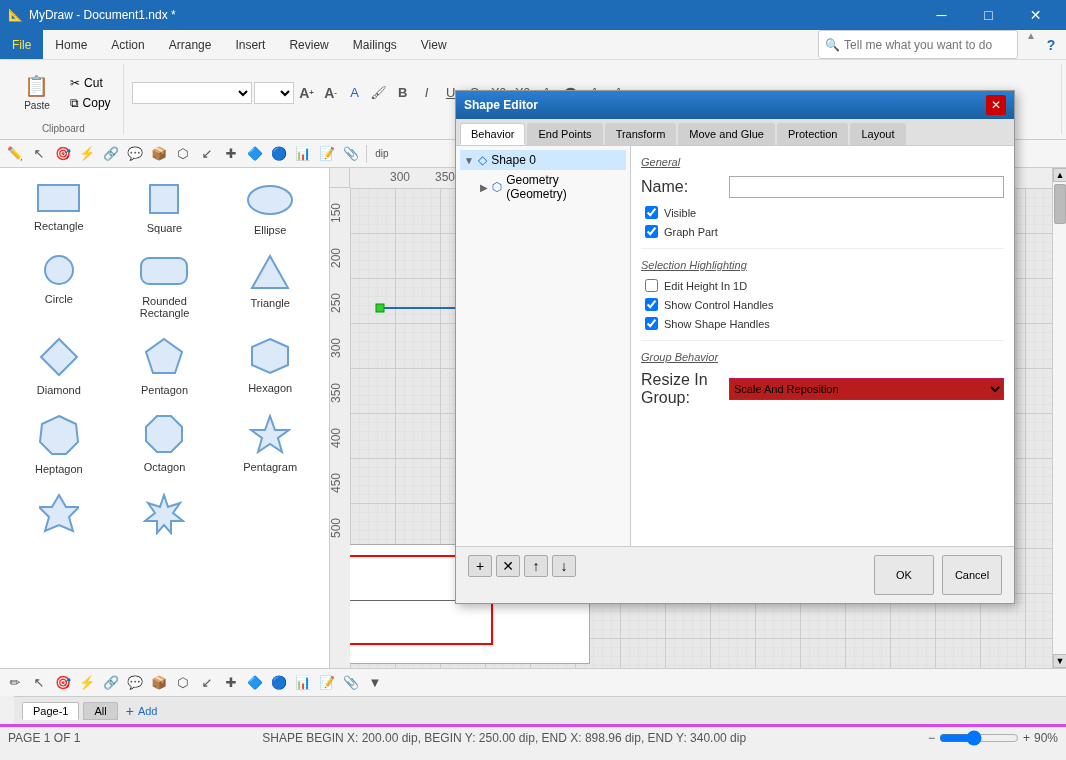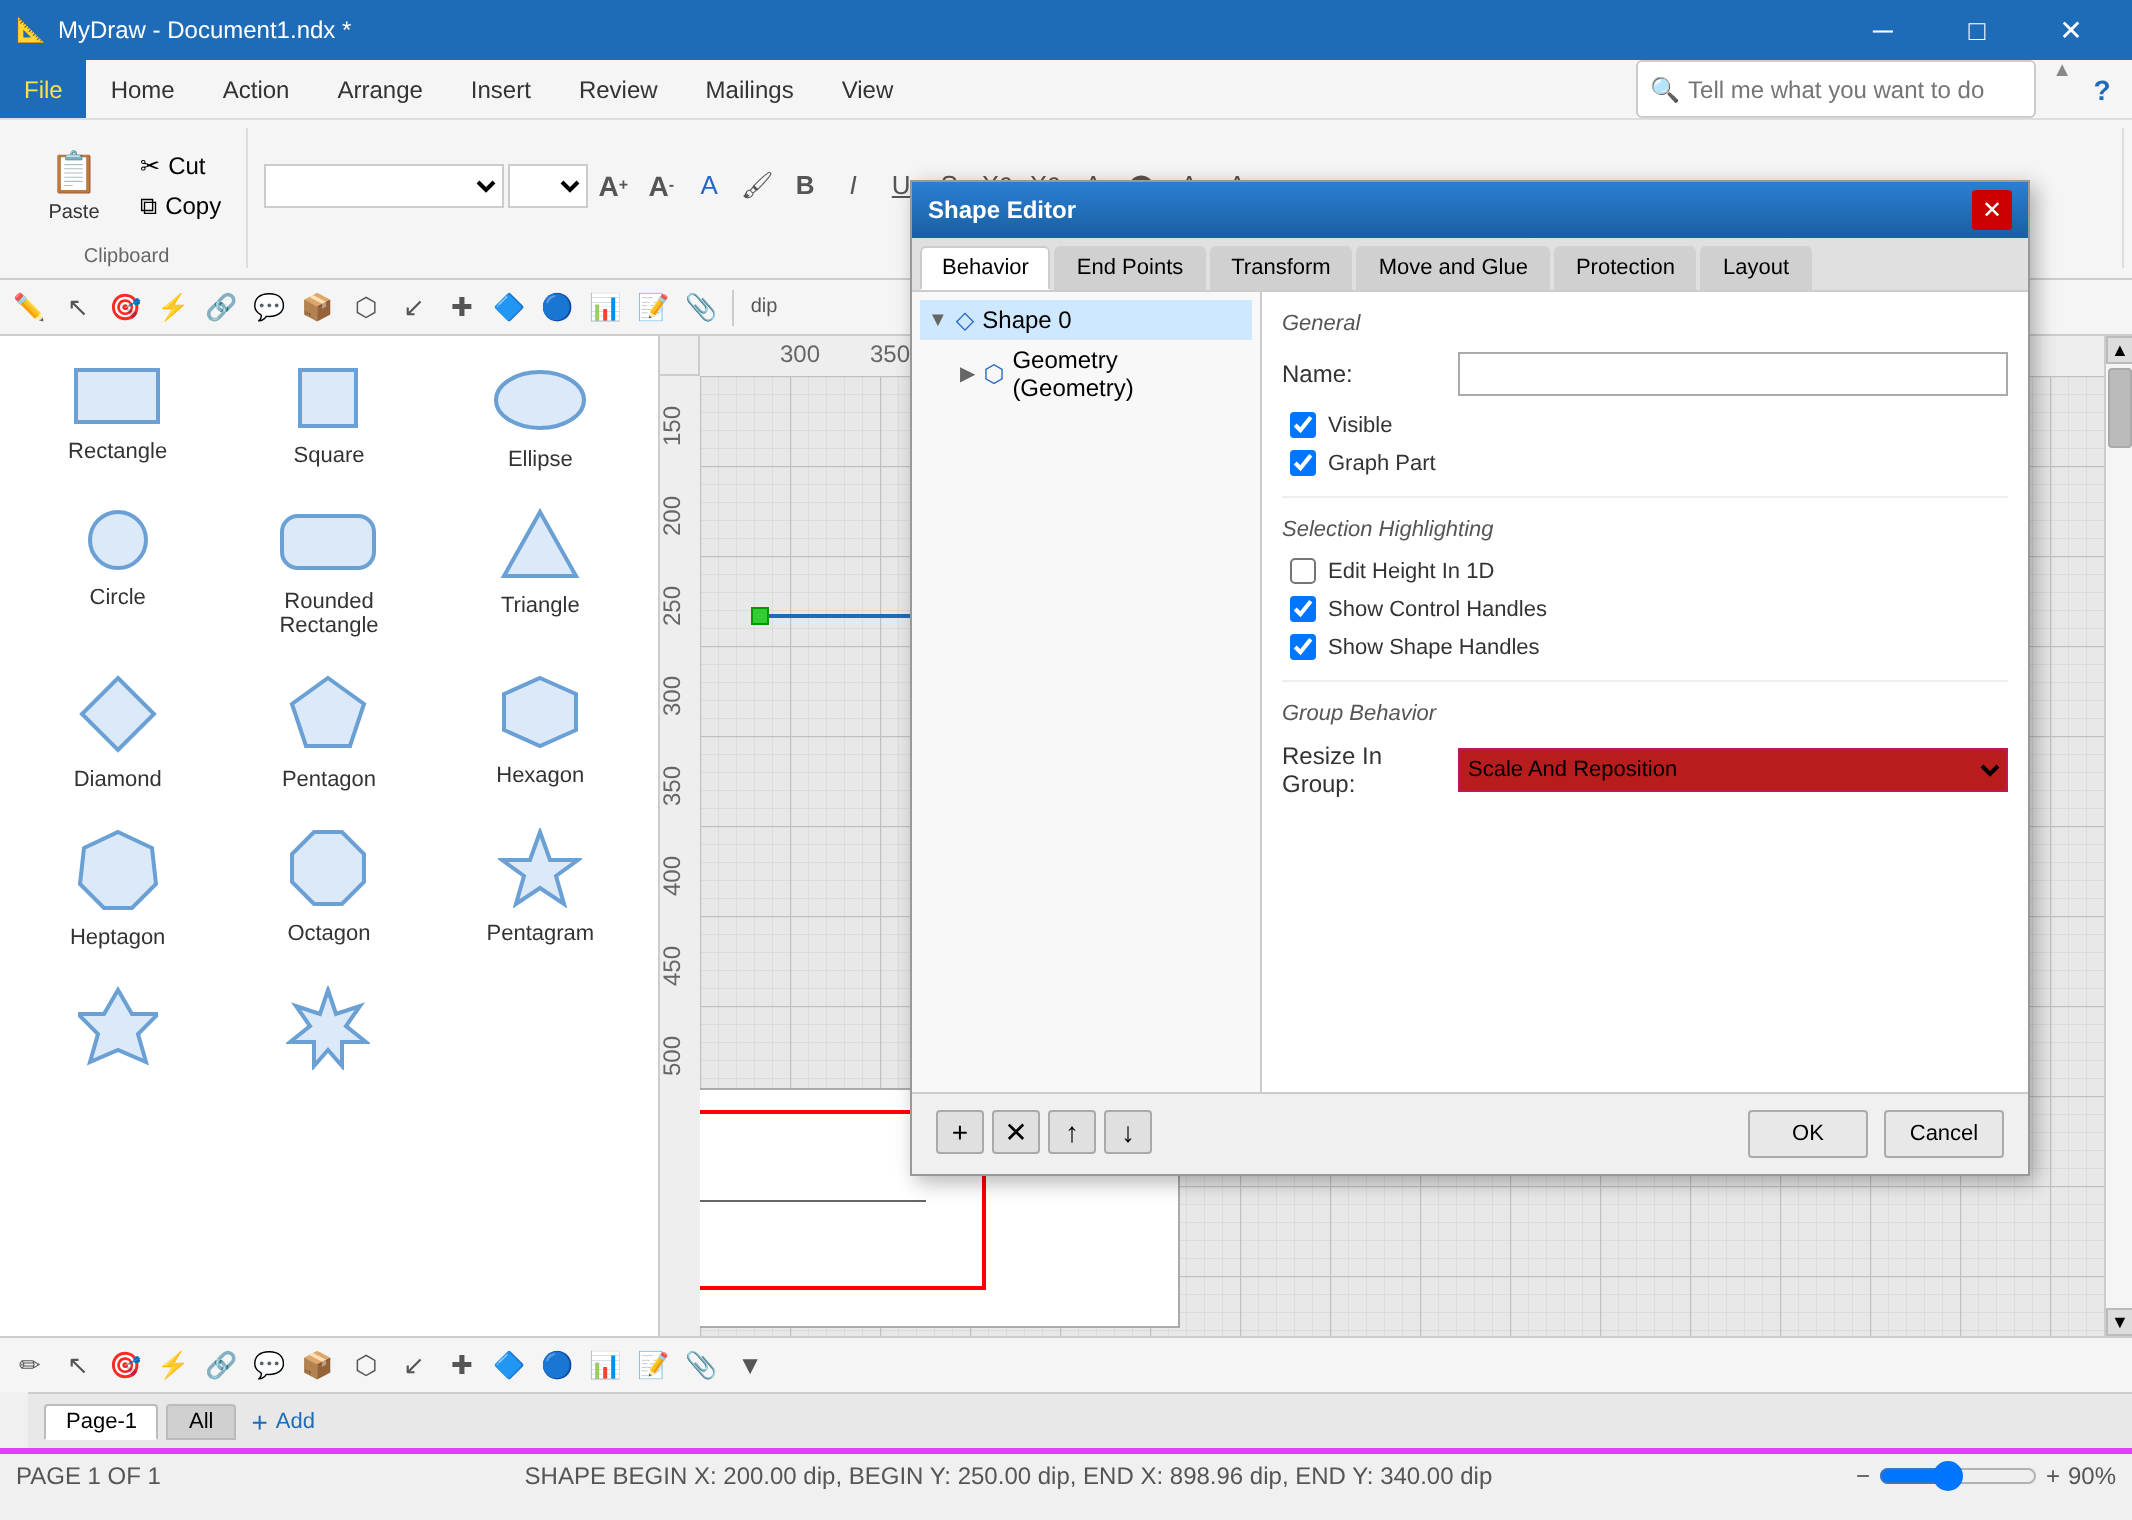--- a/index.html
+++ b/index.html
@@ -224,28 +224,28 @@
       background: white;
       border-color: #ccc;
       border-bottom-color: white;
       z-index: 1;
     }
     .dialog-content {
       background: white;
       padding: 12px;
       min-height: 400px;
     }
-    .section-title { font-size: 11px; color: #555; margin-bottom: 8px; font-style: italic; }
+    .section-title { font-size: 11px; color: #555; margin-bottom: 8px; font-style: italic; text-decoration: underline; }
     .form-row {
       display: flex;
       align-items: center;
       margin-bottom: 8px;
       gap: 8px;
     }
-    .form-label { font-size: 12px; color: #333; width: 80px; }
+    .form-label { font-size: 16px; color: #333; width: 80px; }
     .form-input {
       flex: 1;
       height: 22px;
       border: 1px solid #aaa;
       padding: 2px 4px;
       font-size: 11px;
       background: white;
     }
     .checkbox-row {
       display: flex;
@@ -298,21 +298,21 @@
     .footer-btn {
       width: 24px; height: 22px;
       background: #e0e0e0;
       border: 1px solid #aaa;
       cursor: pointer;
       display: flex; align-items: center; justify-content: center;
       font-size: 14px;
       border-radius: 2px;
     }
     .ok-btn {
-      width: 60px; height: 24px;
+      width: 60px; height: 40px;
       background: #e8e8e8;
       border: 1px solid #aaa;
       cursor: pointer;
       font-size: 11px;
       border-radius: 2px;
     }
 
     
     .right-scrollbar { width: 14px; background: #f0f0f0; border-left: 1px solid #ccc; display: flex; flex-direction: column; }
     .scroll-arrow { width: 14px; height: 14px; background: #ddd; border: 1px solid #bbb; display: flex; align-items: center; justify-content: center; font-size: 9px; cursor: pointer; }

